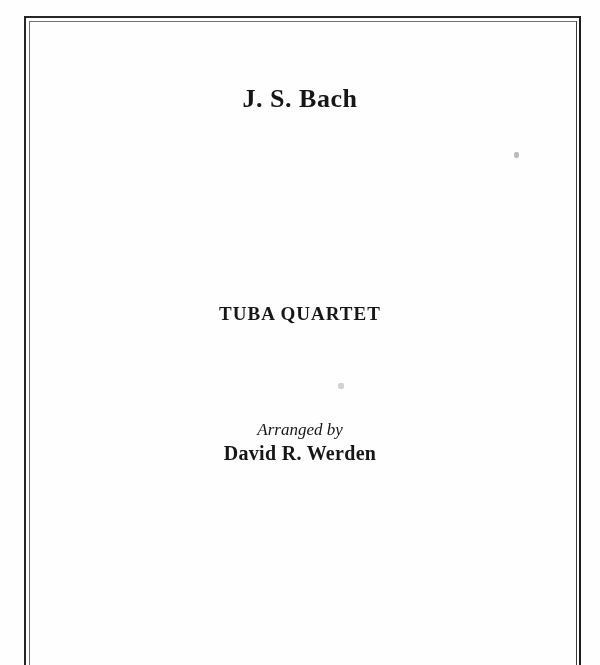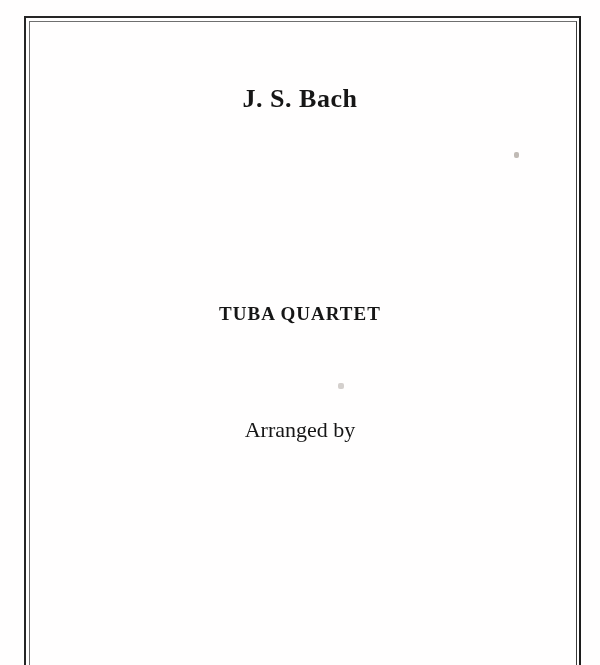--- a/index.html
+++ b/index.html
@@ -68,21 +68,22 @@
   .ensemble {
     top: 303px;
     font-size: 19px;
     font-weight: bold;
     line-height: 22px;
     letter-spacing: 1px;
   }
 
   .arranged-by {
     top: 420px;
-    font-size: 22px;
+    font-size: 17px;
+    font-style: italic;
     line-height: 20px;
   }
 
   .arranger {
     top: 441px;
     font-size: 20px;
     font-weight: bold;
     line-height: 24px;
     letter-spacing: 0.3px;
   }
@@ -118,17 +119,18 @@
     <div class="inner-frame"></div>
   </div>
 
   <div class="text-block composer">J. S. Bach</div>
 
 
   <div class="text-block ensemble">TUBA QUARTET</div>
 
   <div class="text-block arranged-by">Arranged by</div>
 
+  <div class="text-block arranger">David R. Werden</div>
 
   <div class="speck speck-1"></div>
   <div class="speck speck-2"></div>
 
 </div>
 
 </body></html>

